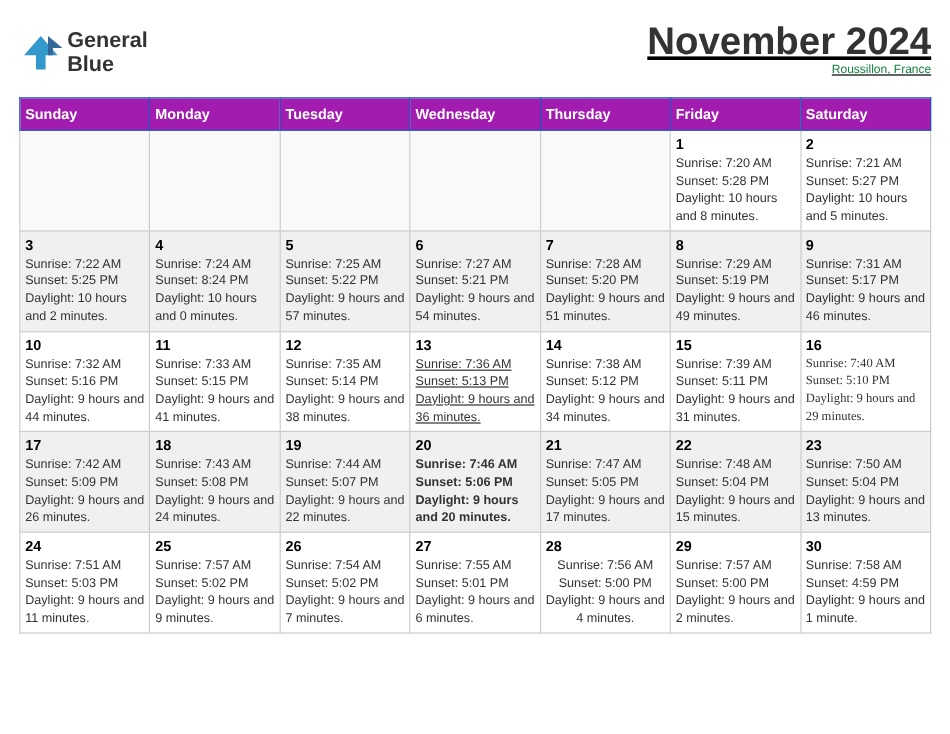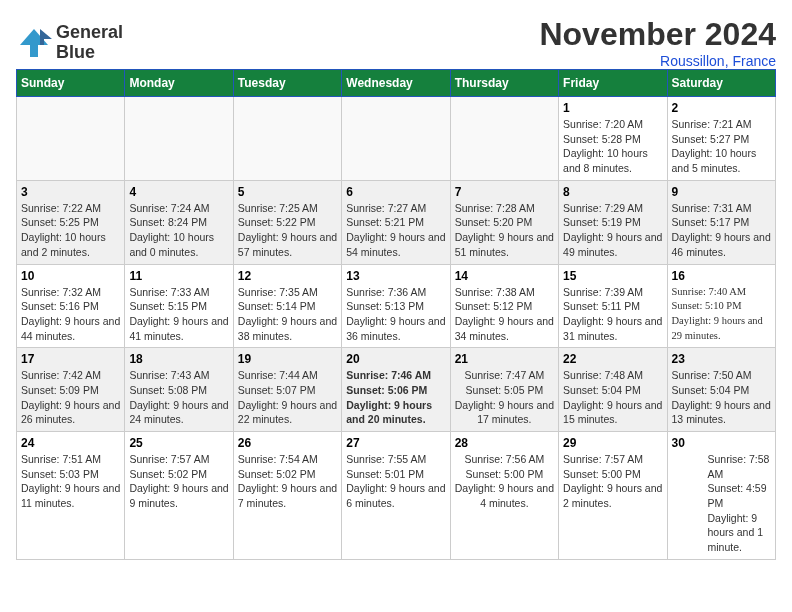--- a/index.html
+++ b/index.html
@@ -6,57 +6,58 @@
     body {
       font-family: Arial, sans-serif;
       background: #fff;
       width: 792px;
       min-height: 612px;
       padding: 16px;
     }
     .header {
       display: flex;
       justify-content: space-between;
-      align-items: center;
-      margin-bottom: 0;
+      align-items: flex-end;
+      margin-bottom: 17px;
     }
     .logo {
       display: flex;
       align-items: center;
     }
     .logo-text {
       font-size: 18px;
       font-weight: bold;
       color: #333;
       line-height: 1.1;
     }
     .logo-icon {
       width: 36px;
       height: 36px;
       margin-right: 4px;
     }
     .title-block {
       text-align: right;
+      text-decoration: underline;
     }
     .month-title {
       font-size: 32px;
       font-weight: bold;
       color: #333;
     }
     .location {
-      font-size: 14px;
-      color: #1d4ed8;
+      font-size: 10px;
+      color: #15803d;
     }
     .calendar {
       width: 100%;
       border-collapse: collapse;
       font-size: 11px;
     }
     .calendar th {
-      background: #15803d;
+      background: #a21caf;
       color: #fff;
       padding: 6px 4px;
       text-align: left;
       font-size: 12px;
       border: 1px solid #2255bb;
     }
     .calendar td {
       border: 1px solid #ccc;
       vertical-align: top;
       padding: 4px;
@@ -193,21 +194,21 @@
 Daylight: 9 hours and 41 minutes.</div>
         </td>
         <td>
           <span class="day-number">12</span>
           <div class="day-info" style="white-space: pre-line;">Sunrise: 7:35 AM
 Sunset: 5:14 PM
 Daylight: 9 hours and 38 minutes.</div>
         </td>
         <td>
           <span class="day-number">13</span>
-          <div class="day-info" style="white-space: pre-line;">Sunrise: 7:36 AM
+          <div class="day-info" style="white-space: pre-line; text-decoration: underline;">Sunrise: 7:36 AM
 Sunset: 5:13 PM
 Daylight: 9 hours and 36 minutes.</div>
         </td>
         <td>
           <span class="day-number">14</span>
           <div class="day-info" style="white-space: pre-line;">Sunrise: 7:38 AM
 Sunset: 5:12 PM
 Daylight: 9 hours and 34 minutes.</div>
         </td>
         <td>
@@ -243,21 +244,21 @@
 Daylight: 9 hours and 22 minutes.</div>
         </td>
         <td class="shaded">
           <span class="day-number">20</span>
           <div class="day-info" style="white-space: pre-line; font-weight: bold;">Sunrise: 7:46 AM
 Sunset: 5:06 PM
 Daylight: 9 hours and 20 minutes.</div>
         </td>
         <td class="shaded">
           <span class="day-number">21</span>
-          <div class="day-info" style="white-space: pre-line; text-align: center;">Sunrise: 7:47 AM
+          <div class="day-info" style="white-space: pre-line;">Sunrise: 7:47 AM
 Sunset: 5:05 PM
 Daylight: 9 hours and 17 minutes.</div>
         </td>
         <td class="shaded">
           <span class="day-number">22</span>
           <div class="day-info" style="white-space: pre-line;">Sunrise: 7:48 AM
 Sunset: 5:04 PM
 Daylight: 9 hours and 15 minutes.</div>
         </td>
         <td class="shaded">
@@ -299,19 +300,19 @@
 Daylight: 9 hours and 4 minutes.</div>
         </td>
         <td>
           <span class="day-number">29</span>
           <div class="day-info" style="white-space: pre-line;">Sunrise: 7:57 AM
 Sunset: 5:00 PM
 Daylight: 9 hours and 2 minutes.</div>
         </td>
         <td>
           <span class="day-number">30</span>
-          <div class="day-info" style="white-space: pre-line; margin-left: 36px;">Sunrise: 7:58 AM
+          <div class="day-info" style="white-space: pre-line;">Sunrise: 7:58 AM
 Sunset: 4:59 PM
 Daylight: 9 hours and 1 minute.</div>
         </td>
       </tr>
     </tbody>
 </table>
 
 </body></html>

